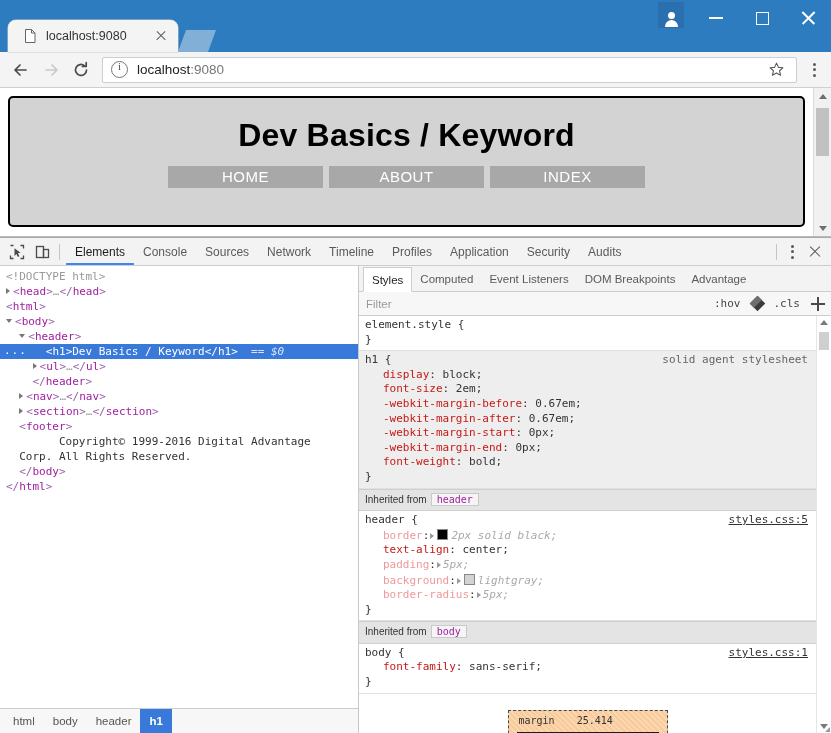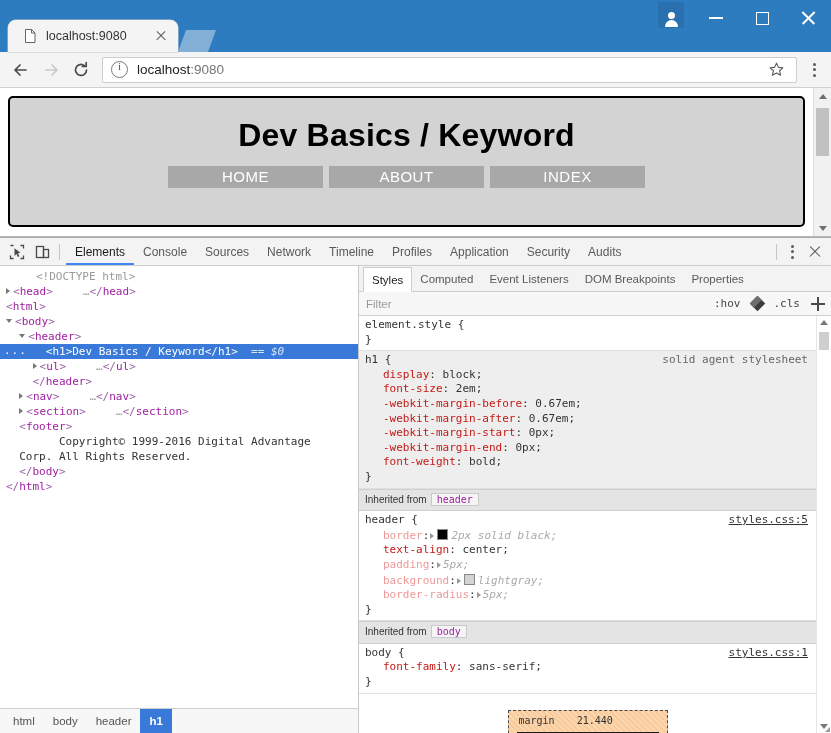--- a/index.html
+++ b/index.html
@@ -340,21 +340,21 @@
     position: relative;
   }
   .dnode.sel {
     background: #3879d9;
     color: #fff;
   }
   .dnode.sel .tag, .dnode.sel .punc, .dnode.sel .txt { color: #fff; }
   .tag { color: #a020a0; }
   .punc { color: #9a60a8; }
   .txt { color: #333; }
-  .comment { color: #999; margin-left: 30px; }
+  .comment { color: #999; }
   .tri {
     display:inline-block; width:0;height:0;
     border-left:4px solid #777; border-top:3.5px solid transparent;border-bottom:3.5px solid transparent;
     margin-right:3px; vertical-align:middle;
     position: relative; top:-1px;
   }
   .tri.open {
     border-left:3.5px solid transparent;border-right:3.5px solid transparent;
     border-top:4px solid #777; border-bottom:0;
   }
@@ -712,21 +712,21 @@
           <span class="crumb active">h1</span>
         </div>
       </div>
 
       <div class="styles-pane">
         <div class="st-tabbar">
           <span class="st-tab active">Styles</span>
           <span class="st-tab">Computed</span>
           <span class="st-tab">Event Listeners</span>
           <span class="st-tab">DOM Breakpoints</span>
-          <span class="st-tab">Properties</span>
+          <span class="st-tab">Advantage</span>
         </div>
 
         <div class="filterbar">
           <span class="filter-text">Filter</span>
           <span class="fb-item">:hov</span>
           <span class="diamond"></span>
           <span class="fb-item">.cls</span>
           <span class="plus"></span>
         </div>
 
@@ -750,21 +750,21 @@
 <span class="prop-dim">padding</span>:<span class="expander"></span><span class="val-dim">5px;</span>
 <span class="prop-dim">background</span>:<span class="expander"></span><span class="swatch" style="background:#d3d3d3"></span><span class="val-dim">lightgray;</span>
 <span class="prop-dim">border-radius</span>:<span class="expander"></span><span class="val-dim">5px;</span>
 }</div>
               <div class="inherited-hdr"><span>Inherited from</span><span class="inh-chip">body</span></div>
               <div class="rule plain"><span class="origin"><a>styles.css:1</a></span><span class="sel-name">body {</span>
 <span class="prop">font-family</span>: <span class="val">sans-serif;</span>
 }</div>
               <div class="boxmodel-area">
                 <div class="bm-margin">
-                  <div class="bm-label">margin<span class="num">21.440</span></div>
+                  <div class="bm-label">margin<span class="num">25.414</span></div>
                   <div class="bm-border"></div>
                 </div>
               </div>
             </div>
           <div class="styles-scrollbar">
             <div class="ssb-arrow up">
                 <span class="ssb-tri up"></span>
               </div>
             <div class="ssb-thumb"></div>
             <div class="ssb-arrow down">

